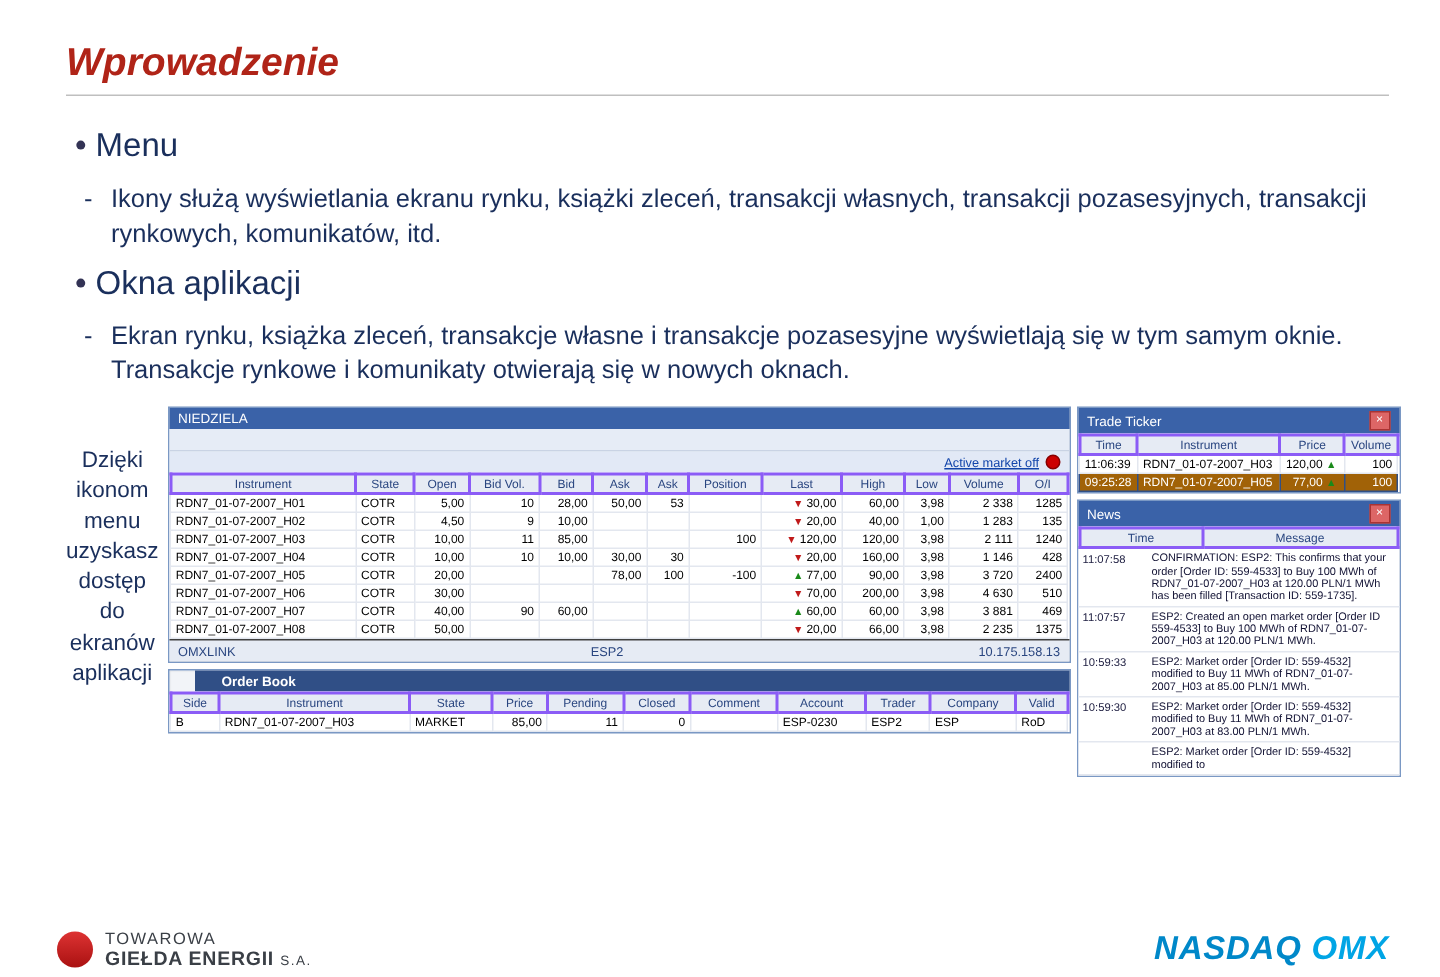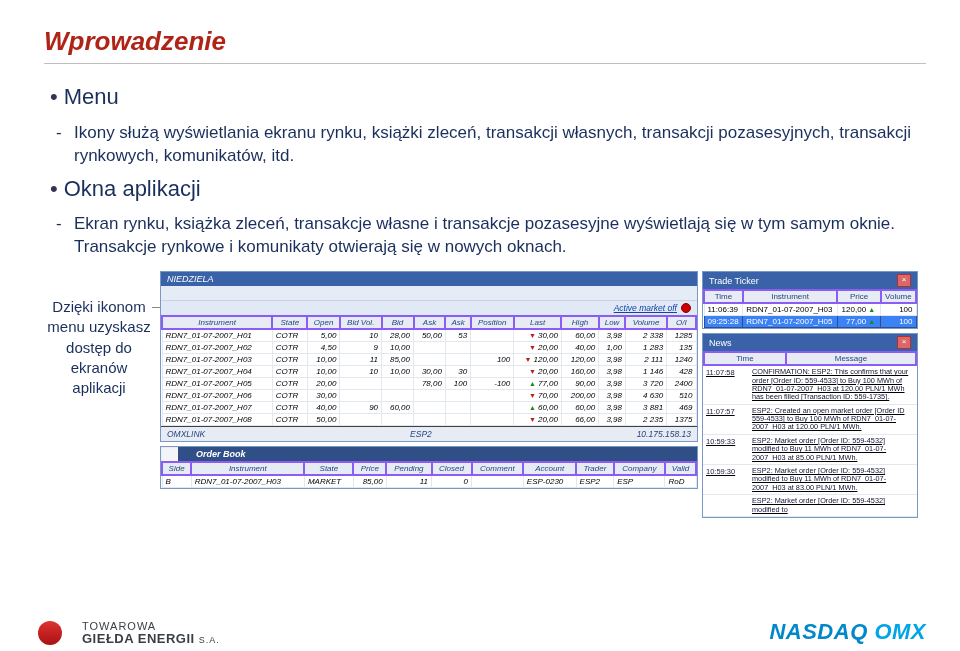--- a/index.html
+++ b/index.html
@@ -55,21 +55,21 @@
   }
   .pane-title {
     background:#3a62a8; color:#fff; padding:2px 6px;
     display:flex; align-items:center; justify-content:space-between;
     font-size:9px;
   }
   .pane-title .xbtn {
     width:12px; height:11px; background:#d66; border:1px solid #a33;
     font-size:8px; line-height:10px; text-align:center; color:#fff;
   }
-  .main-col { display:flex; flex-direction:column; width:538px;font-style:italic; }
+  .main-col { display:flex; flex-direction:column; width:602px; }
   .right-col { display:flex; flex-direction:column; width:216px; margin-left:4px; }
 
   table.grid { border-collapse:collapse; width:100%; background:#fff; }
   table.grid th {
     background:#e6ebf4; color:#2a4680; font-weight:400;
     border:2px solid #8b5cf6; padding:1px 3px; font-size:8px;
     white-space:nowrap;
   }
   table.grid td {
     border:1px solid #e3e7ef; padding:1px 3px; font-size:8px;
@@ -85,39 +85,39 @@
   }
   .toolbar .lamp { width:8px;height:8px;border-radius:50%;background:#c00;margin-left:4px;border:1px solid #800;}
   .iconbar { background:#e6ecf6; height:14px; border-bottom:1px solid #c9d3e4; }
 
   .statusbar {
     display:flex; justify-content:space-between;
     background:#e6ebf4; border-top:1px solid #404040;
     padding:2px 6px; font-size:8.5px; color:#2a4680;
   }
 
-  .ticker-row.hi { background:#3b82f6; color:#fff; }
+  .ticker-row.hi { background:#a16207; color:#fff; }
   .ticker-row.hi td { border-color:#304f86; }
 
   .news-body { background:#fff; }
-  .news-row { display:flex; border-bottom:1px solid #e3e7ef;text-decoration:underline; }
+  .news-row { display:flex; border-bottom:1px solid #e3e7ef; }
   .news-row .t  { width:40px; padding:2px 3px; color:#224; font-size:7.5px;}
   .news-row .m  { flex:1; padding:2px 3px; color:#113; font-size:7.3px; line-height:1.15;}
 
   .ob-title {
     background:#304f86; color:#fff; font-weight:700;
     padding:2px 18px; font-size:9px;margin-left:17px;
   }
 
   .footer {
     position:absolute; left:0; right:0; bottom:6px;
     display:flex; justify-content:space-between; align-items:flex-end;
     padding:0 34px 0 38px;
   }
-  .tge { display:flex; align-items:center; gap:20px; }
+  .tge { display:flex; align-items:center; gap:8px; }
   .tge .logo {
     width:24px; height:24px; border-radius:50%;
     background:linear-gradient(#d33,#a11);
   }
   .tge .txt { line-height:1; }
   .tge .l1 { font-size:11px; letter-spacing:1px; color:#3a3f46; }
   .tge .l2 { font-size:13px; font-weight:700; color:#3a3f46; letter-spacing:.5px;}
   .tge .l2 .sa { font-size:9px; font-weight:400; letter-spacing:1px;}
   .nomx {
     font-size:22px; font-weight:800; font-style:italic;

